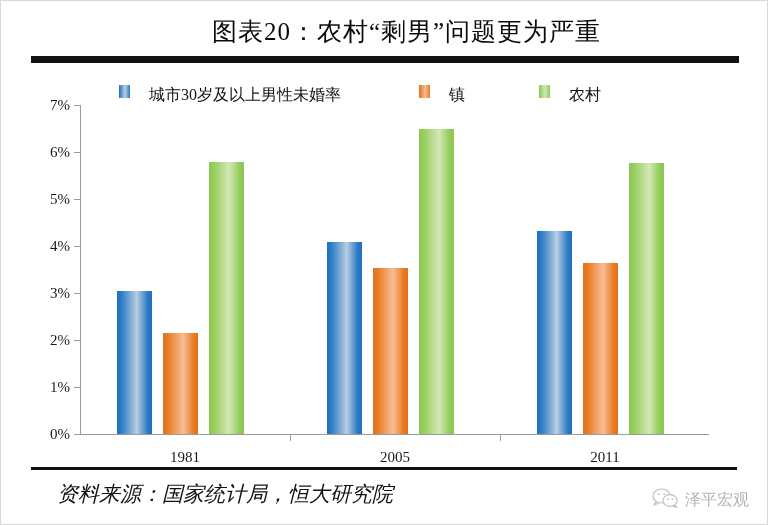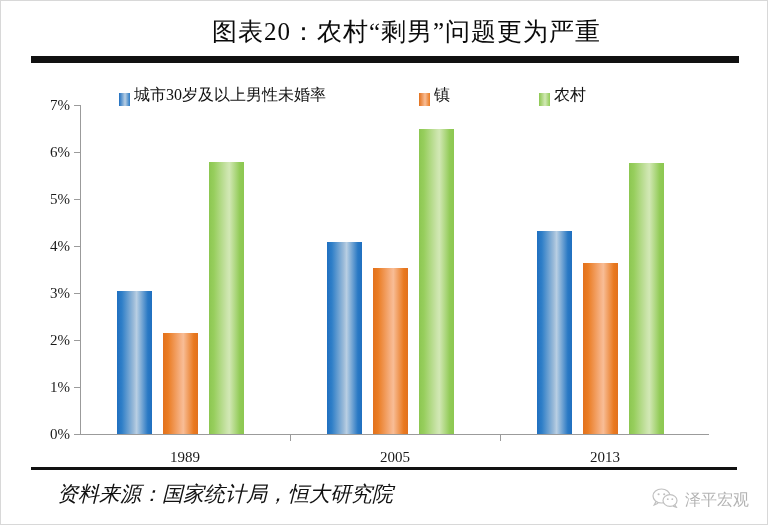--- a/index.html
+++ b/index.html
@@ -35,21 +35,21 @@
     height:7px;background:#111111;
   }
 
   
   .legend{
     position:absolute;left:118px;top:84px;
     width:560px;height:22px;
   }
   .legend-item{
     position:absolute;top:0;
-    display:flex;align-items:flex-end;gap:4px;
+    display:flex;align-items:flex-start;gap:19px;
     white-space:nowrap;
   }
   .legend-swatch{
     width:11px;height:13px;display:inline-block;
   }
   .legend-label{
     font-size:16px;color:#111;
     font-family:"Liberation Serif","DejaVu Serif",serif;
   }
   .lg0{left:0px;}
@@ -167,23 +167,23 @@
     <div class="ytick" style="top:94px"></div>
     <div class="ylabel" style="top:94px">5%</div>
     <div class="ytick" style="top:47px"></div>
     <div class="ylabel" style="top:47px">6%</div>
     <div class="ytick" style="top:0px"></div>
     <div class="ylabel" style="top:0px">7%</div>
 
     <div class="xtick" style="left:210px"></div>
     <div class="xtick" style="left:420px"></div>
 
-    <div class="xlabel" style="left:105px">1989</div>
+    <div class="xlabel" style="left:105px">1981</div>
     <div class="xlabel" style="left:315px">2005</div>
-    <div class="xlabel" style="left:525px">2013</div>
+    <div class="xlabel" style="left:525px">2011</div>
 
     <div class="bar blue" style="left: 37px; height: 143.35px;"></div>
     <div class="bar orange" style="left: 83px; height: 100.58px;"></div>
     <div class="bar green" style="left: 129px; height: 272.13px;"></div>
 
     <div class="bar blue" style="left: 247px; height: 191.76px;"></div>
     <div class="bar orange" style="left: 293px; height: 166.38px;"></div>
     <div class="bar green" style="left: 339px; height: 304.56px;"></div>
 
     <div class="bar blue" style="left: 457px; height: 203.51px;"></div>

